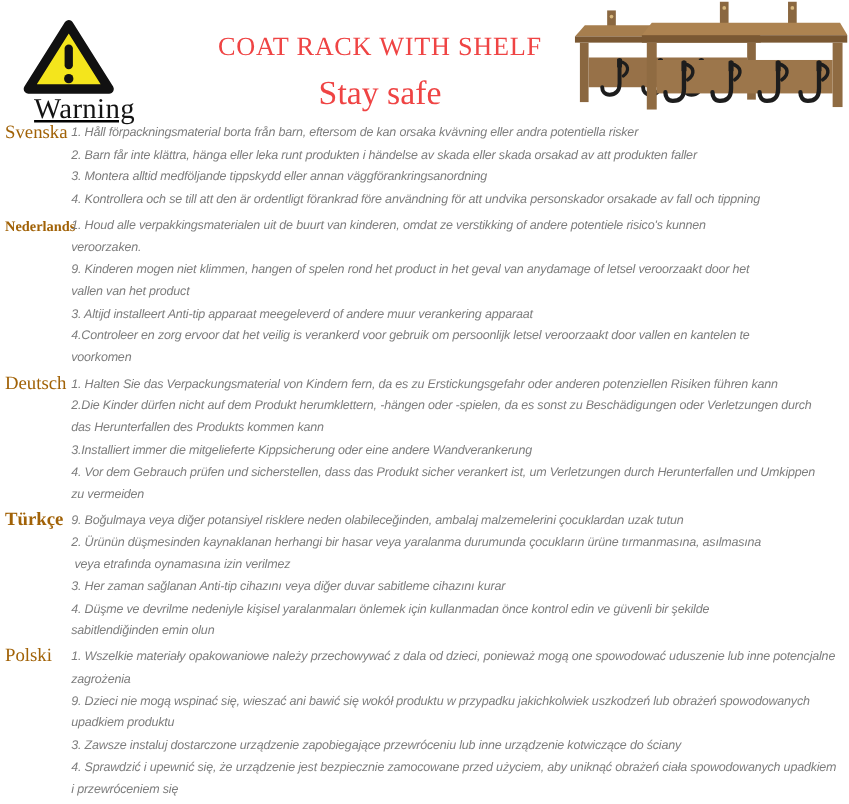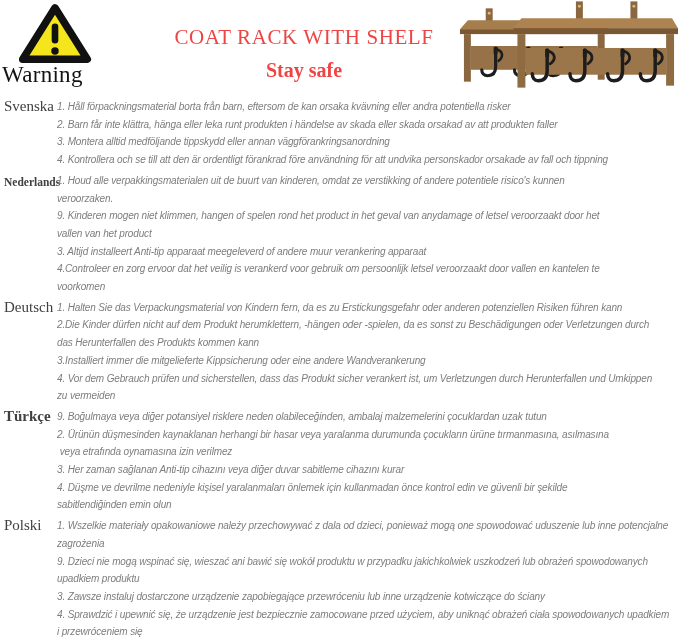--- a/index.html
+++ b/index.html
@@ -8,45 +8,45 @@
     background:#ffffff;
     font-family:"Liberation Sans", sans-serif;
     position:relative;
     overflow:hidden;
   }
   .page { width:679px; height:643px; }
 
   
   header { position:relative; height:96px; }
 
-  .warning-block { position:absolute; left:2px; top:2px; width:106px; text-align:left; }
+  .warning-block { position:absolute; left:2px; top:14px; width:106px; text-align:right;text-decoration:underline; }
   .warning-block svg.tri { width:76px; height:63px; display:block; margin:0 auto; }
   .warning-label {
     font-family:"Liberation Serif", serif;
     font-size:23px; color:#131313; line-height:24px; margin-top:-2px;
     letter-spacing:0.3px;
   }
 
   .title-block {
     position:absolute; left:138px; top:25px; width:332px; text-align:center;
     font-family:"Liberation Serif", serif; color:#ef4444;
   }
   .doc-title { font-size:21px; letter-spacing:0.6px; }
-  .doc-subtitle { font-size:20px; margin-top:9px;font-weight:bold; }
+  .doc-subtitle { font-size:27px; margin-top:9px; }
 
   .product { position:absolute; right:1px; top:0; width:222px; height:92px; }
 
   
   main { padding:2px 0 0 4px; }
   section.lang-section { display:flex; margin-top:3px; }
   section.lang-section:first-child { margin-top:0; }
   .lang-label {
     flex:0 0 53px; width:53px;
     font-family:"Liberation Serif", serif;
-    font-size:15px; color:#404040; line-height:17.7px; white-space:nowrap;
+    font-size:15px; color:#a16207; line-height:17.7px; white-space:nowrap;
   }
   section.s1 .lang-label { font-size:11.5px; font-weight:700; padding-top:2px; }
   section.s3 .lang-label { font-weight:700; }
   .lang-items {
     flex:1; color:#7d7d7d;
     font-size:10px; letter-spacing:-0.15px; line-height:17.7px;
   }
   .lang-items p { margin:0; white-space:pre;font-style:italic; }
 </style>
 </head>

